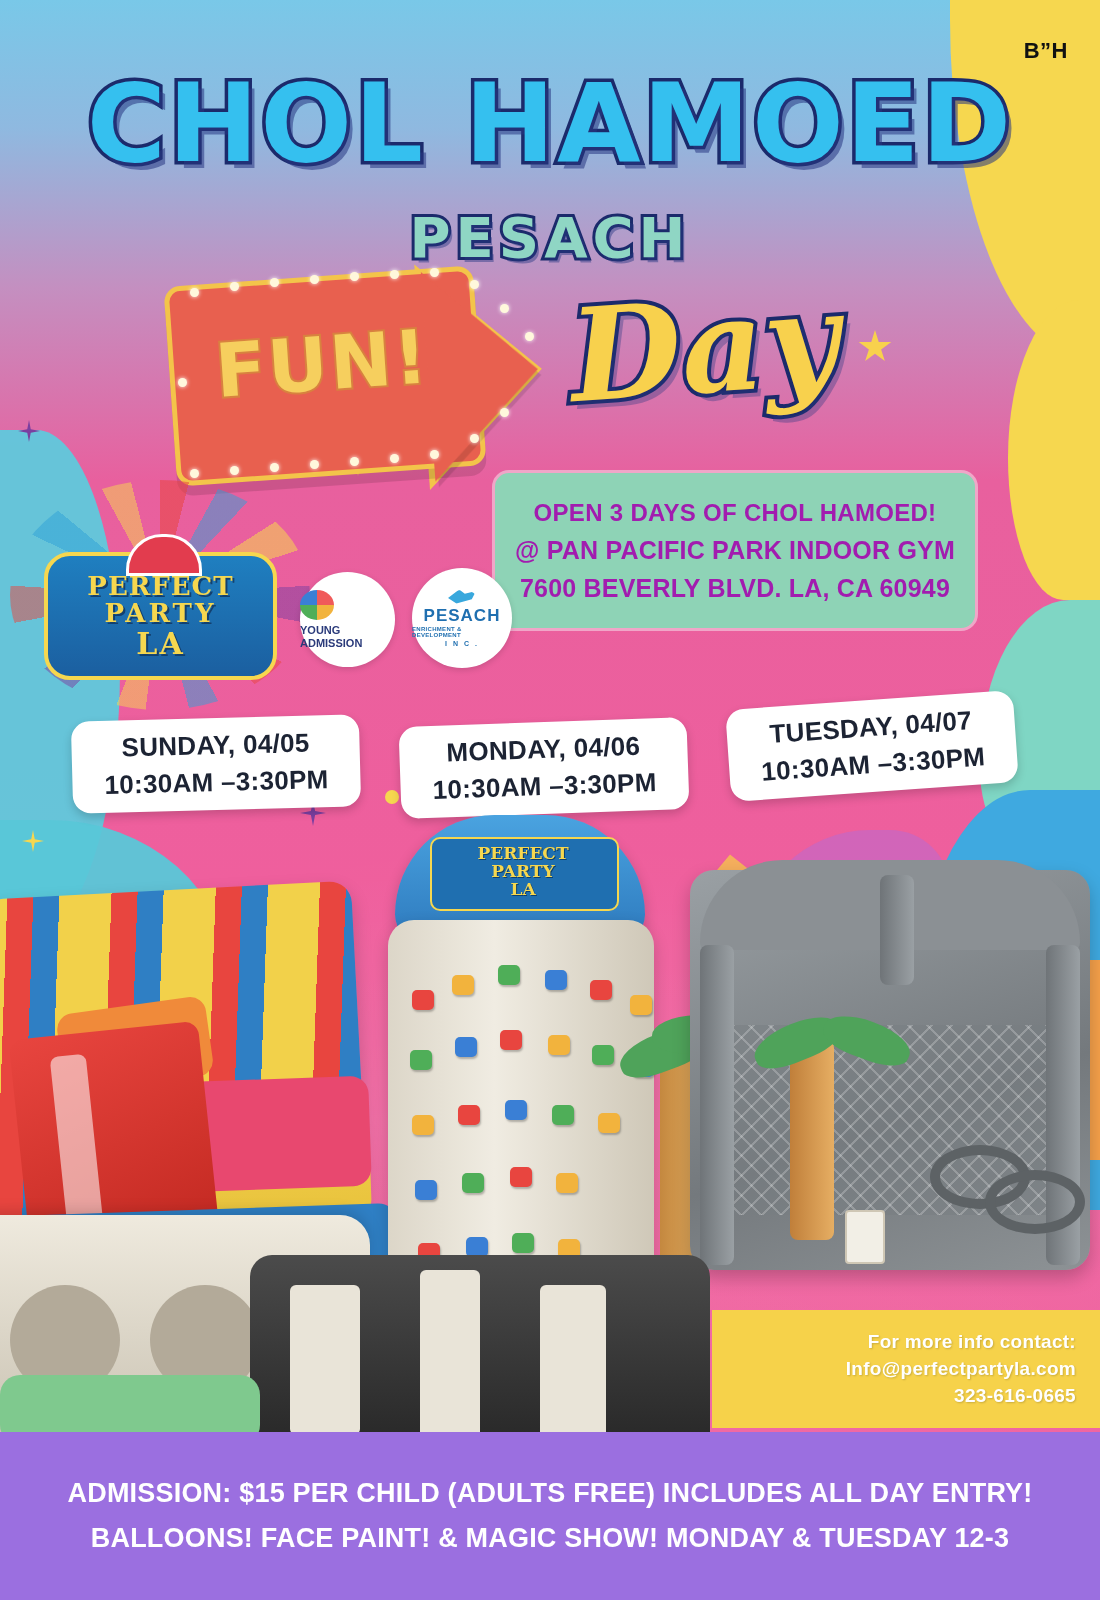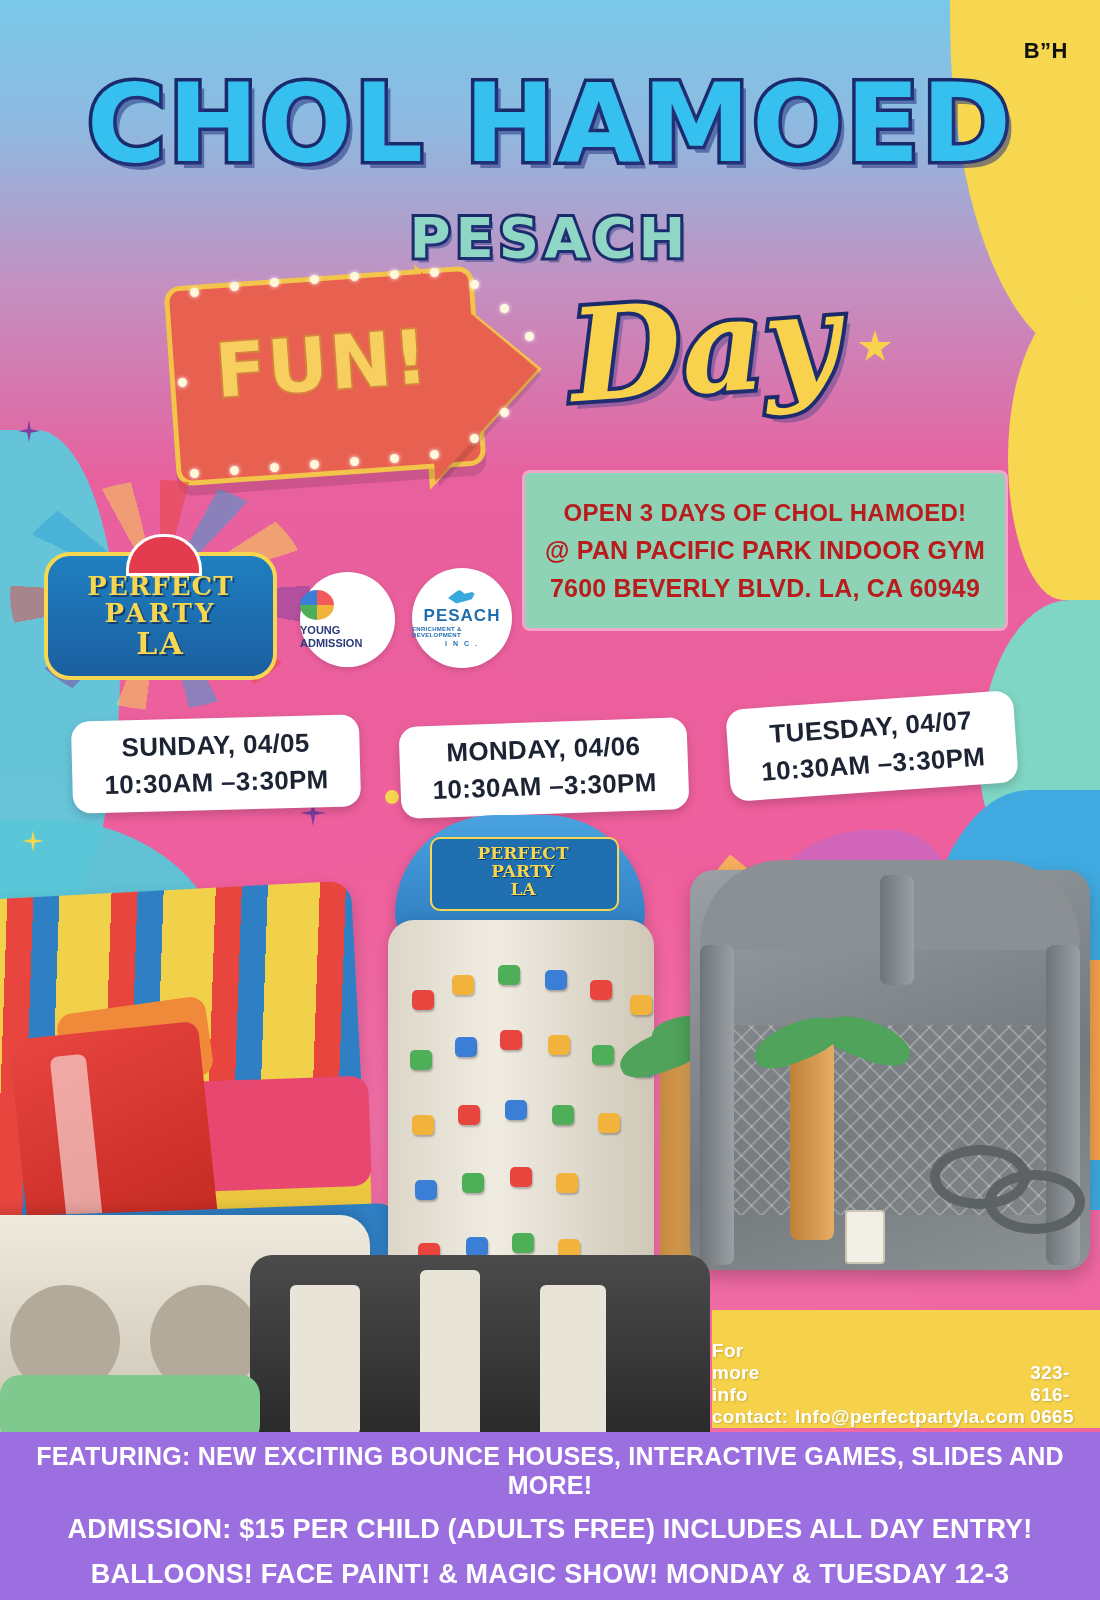--- a/index.html
+++ b/index.html
@@ -134,24 +134,24 @@
     text-shadow:6px 8px 0 rgba(40,55,130,.35);
     transform:rotate(-4deg);
   }
   .star-yellow{
     position:absolute;left:858px;top:330px;width:34px;height:34px;background:#f8d14d;
     clip-path:polygon(50% 0%,61% 35%,98% 35%,68% 57%,79% 91%,50% 70%,21% 91%,32% 57%,2% 35%,39% 35%);
   }
 
   
   .info-box{
-    position:absolute;left:522px;top:470px;width:480px;height:155px;
-    background:#8ed3b6;border:3px solid #f0a6c8;border-radius:8px;
+    position:absolute;left:492px;top:470px;width:480px;height:155px;
+    background:#8ed3b6;border:3px solid #f0a6c8;border-radius:17px;
     display:flex;flex-direction:column;align-items:center;justify-content:center;
-    gap:9px;color:#b91c1c;
+    gap:9px;color:#a21caf;
   }
   .info-title{font-weight:bold;font-size:24px;letter-spacing:.3px;}
   .info-line{font-weight:bold;font-size:25px;letter-spacing:.2px;}
 
   
   .ppla-logo{
     position:absolute;left:44px;top:552px;width:225px;height:120px;
     background:linear-gradient(180deg,#1f7fc0,#1b5fa0);
     border:4px solid #f6d74f;border-radius:26px;
     display:flex;flex-direction:column;align-items:center;justify-content:center;
@@ -249,21 +249,21 @@
     background:linear-gradient(180deg,#efeade,#c9c2b2);box-shadow:0 -4px 14px rgba(0,0,0,.15);}
   .fg-left-hole{position:absolute;border-radius:50%;background:#b3aa99;}
   .fg-black{left:250px;top:440px;width:460px;height:200px;border-radius:22px;
     background:linear-gradient(180deg,#4b4b4b,#262626);}
   .fg-black-w{position:absolute;background:#e9e4d8;border-radius:6px;}
   .fg-green{left:0px;top:560px;width:260px;height:70px;background:#7fc98e;border-radius:20px;}
 
   
   .contact{
     position:absolute;left:712px;top:1310px;width:388px;height:118px;background:#f6d24a;
-    display:flex;flex-direction:row;align-items:flex-end;justify-content:center;
+    display:flex;flex-direction:column;align-items:flex-end;justify-content:center;
     padding-right:24px;box-sizing:border-box;gap:5px;
   }
   .contact div{color:#fff;font-weight:bold;font-size:19px;text-shadow:1px 1px 2px rgba(0,0,0,.18);letter-spacing:.3px;}
 
   
   .bottom{
     position:absolute;left:0;bottom:0;width:1100px;height:168px;background:#9b6fe0;
     display:flex;flex-direction:column;align-items:center;justify-content:center;gap:14px;
   }
   .bottom div{color:#fff;font-weight:bold;letter-spacing:.2px;text-align:center;}
@@ -440,18 +440,17 @@
     <div class="ph fg-green"></div>
   </div>
 
   <div class="contact">
     <div>For more info contact:</div>
     <div>Info@perfectpartyla.com</div>
     <div>323-616-0665</div>
   </div>
 
   <div class="bottom">
-    <div class="b1">FEATURING: NEW EXCITING BOUNCE HOUSES, INTERACTIVE GAMES, SLIDES AND MORE!</div>
     <div class="b2">ADMISSION: $15 PER CHILD (ADULTS FREE) INCLUDES ALL DAY ENTRY!</div>
     <div class="b3">BALLOONS! FACE PAINT! &amp; MAGIC SHOW! MONDAY &amp; TUESDAY 12-3</div>
   </div>
 
 </div>
 
 </body></html>

